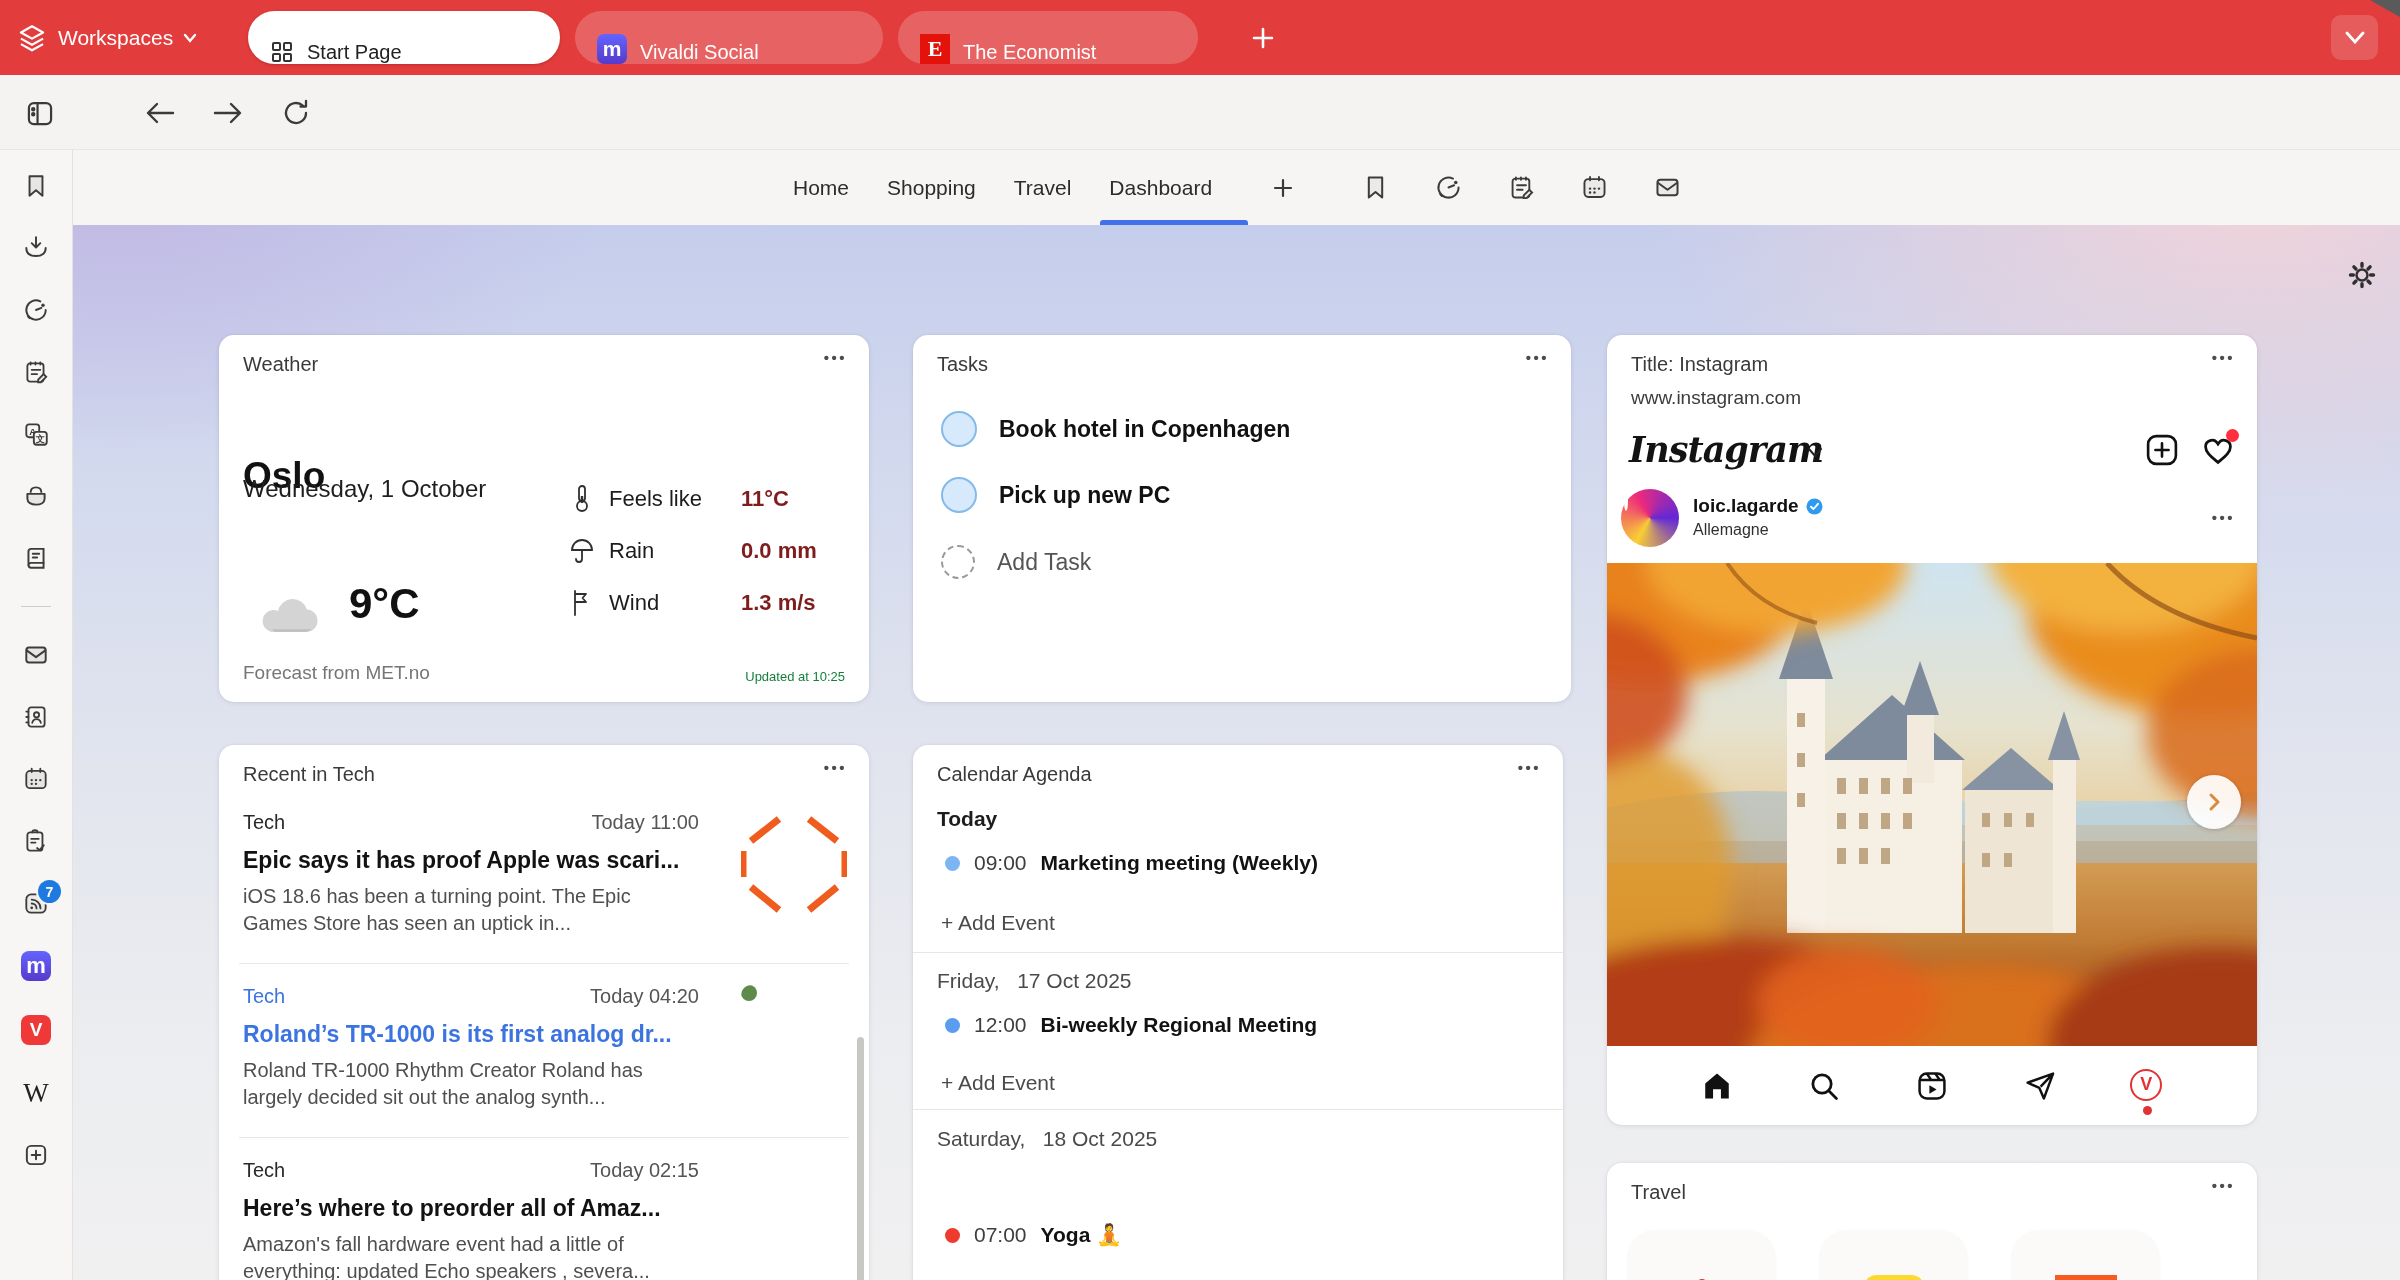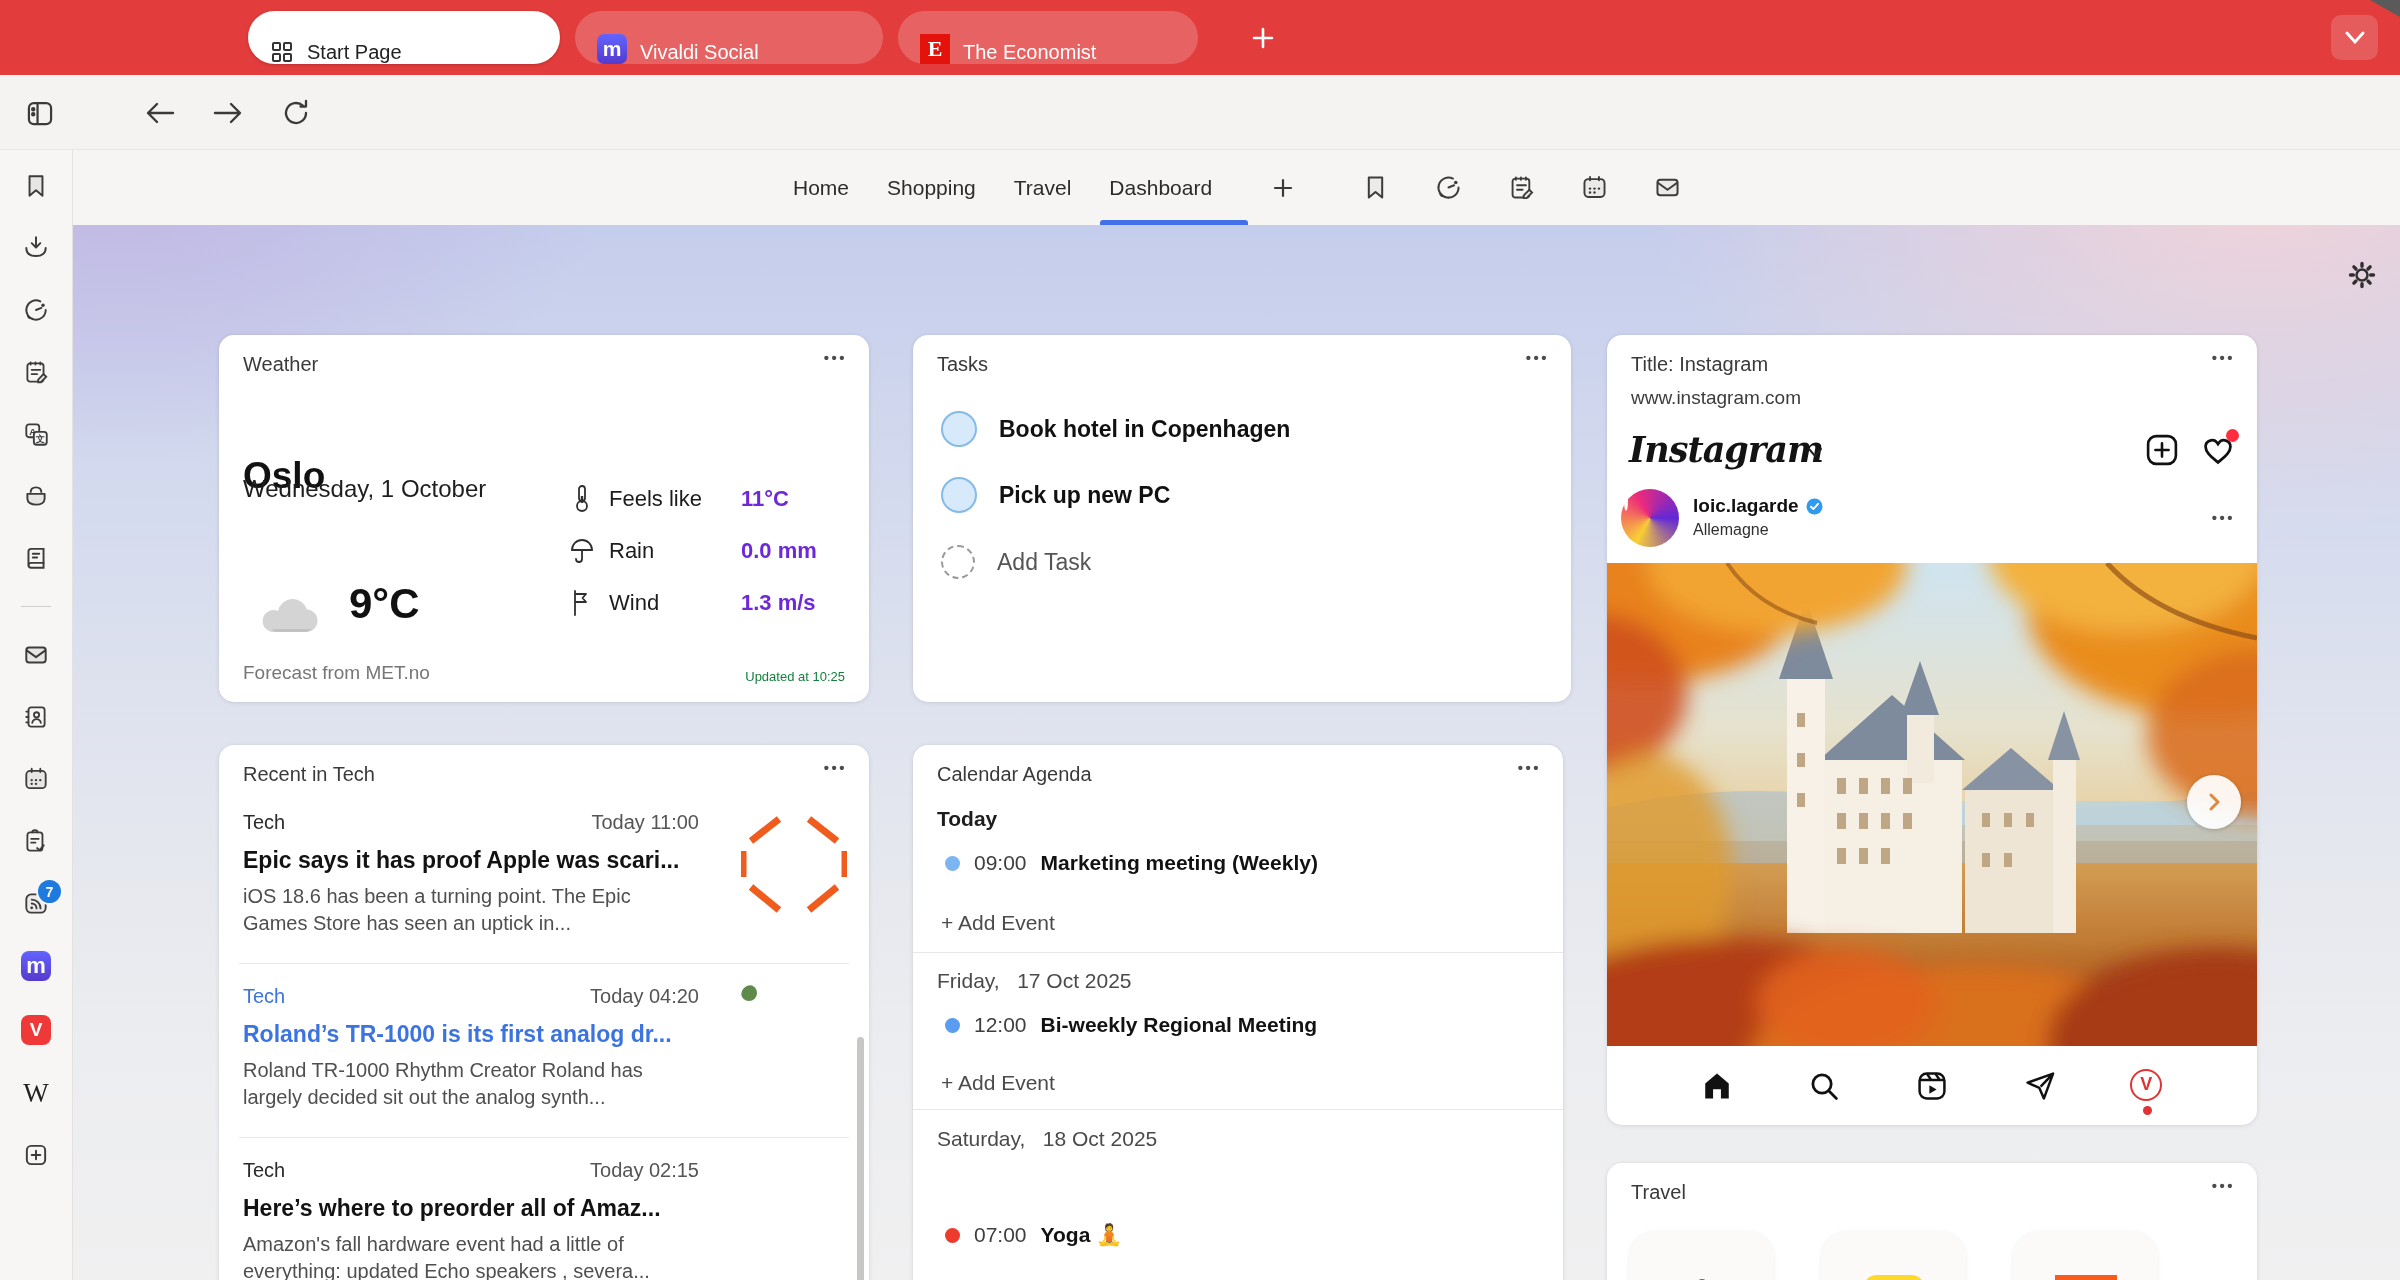--- a/index.html
+++ b/index.html
@@ -71,21 +71,21 @@
   .dots{position:absolute;right:22px;top:14px;color:#4c4c4c;cursor:pointer;font-size:15px;letter-spacing:2.5px;font-weight:bold;}
   .dots::before{content:"•••";}
 
   
   .w-city{position:absolute;left:24px;top:88px;font-size:37px;font-weight:bold;color:#111;margin-top:32px;}
   .w-date{position:absolute;left:24px;top:140px;font-size:24px;color:#1e1e1e;}
   .w-temp{position:absolute;left:130px;top:245px;font-size:42px;font-weight:bold;color:#111;}
   .w-cloud{position:absolute;left:36px;top:255px;}
   .w-row{position:absolute;left:350px;display:flex;align-items:center;gap:14px;height:36px;}
   .w-lab{font-size:22px;color:#1c1c1c;width:118px;}
-  .w-val{font-size:22px;font-weight:bold;color:#6d28d9;}
+  .w-val{font-size:22px;font-weight:bold;color:#7f1d1d;}
   .w-src{position:absolute;left:24px;bottom:18px;font-size:19px;color:#767676;}
   .w-upd{position:absolute;right:24px;bottom:18px;font-size:13px;color:#15803d;}
 
   
   .task-row{position:absolute;left:28px;display:flex;align-items:center;gap:22px;cursor:pointer;}
   .task-check{width:36px;height:36px;border-radius:50%;background:#d7eafc;border:2.5px solid #86bae9;box-sizing:border-box;}
   .task-add-check{width:34px;height:34px;border-radius:50%;border:2px dashed #9a9a9a;box-sizing:border-box;}
   .task-label{font-size:23px;font-weight:bold;color:#111;}
   .task-add-label{font-size:23px;color:#555;}
 
@@ -148,20 +148,35 @@
   .tile{position:absolute;top:68px;width:145px;height:170px;border-radius:26px;background:#fbfaf9;box-shadow:0 1px 4px rgba(0,0,0,.07);
       display:flex;align-items:flex-start;justify-content:center;padding-top:44px;box-sizing:border-box;cursor:pointer;}
   .logo-exp{width:62px;height:62px;border-radius:14px;background:#fdd92e;display:flex;align-items:center;justify-content:center;}
   .logo-kiwi{width:62px;height:62px;background:#f75b1d;display:flex;align-items:center;justify-content:center;
       color:#fff;font-weight:bold;font-size:38px;}
 </style>
 </head>
 <body>
 
 <div id="tabbar">
+  <div class="ws-btn">
+    <span>
+      <svg width="32" height="32" viewBox="0 0 26 26" fill="none" stroke="#fff" stroke-width="1.8" stroke-linejoin="round">
+        <path d="M4 8.5 L13 3.5 L22 8.5 L13 13.5 Z"></path>
+          <path d="M4 13.5 L13 18.5 L22 13.5"></path>
+          <path d="M4 18 L13 23 L22 18"></path>
+      </svg>
+    </span>
+    <span class="ws-label">Workspaces</span>
+    <span>
+      <svg width="14" height="10" viewBox="0 0 14 10">
+          <path d="M2 2 L7 8 L12 2" stroke="#fff" stroke-width="2.4" fill="none" stroke-linecap="round"></path>
+        </svg>
+    </span>
+  </div>
 
   <div class="tab-pill tab-active" style="left:248px;width:312px;">
     <span>
       <svg width="24" height="24" viewBox="0 0 24 24" fill="none" stroke="#333" stroke-width="2">
         <rect x="3" y="3" width="7" height="7" rx="1"></rect>
           <rect x="14" y="3" width="7" height="7" rx="1"></rect>
         <rect x="3" y="14" width="7" height="7" rx="1"></rect>
           <rect x="14" y="14" width="7" height="7" rx="1"></rect>
       </svg>
     </span>

